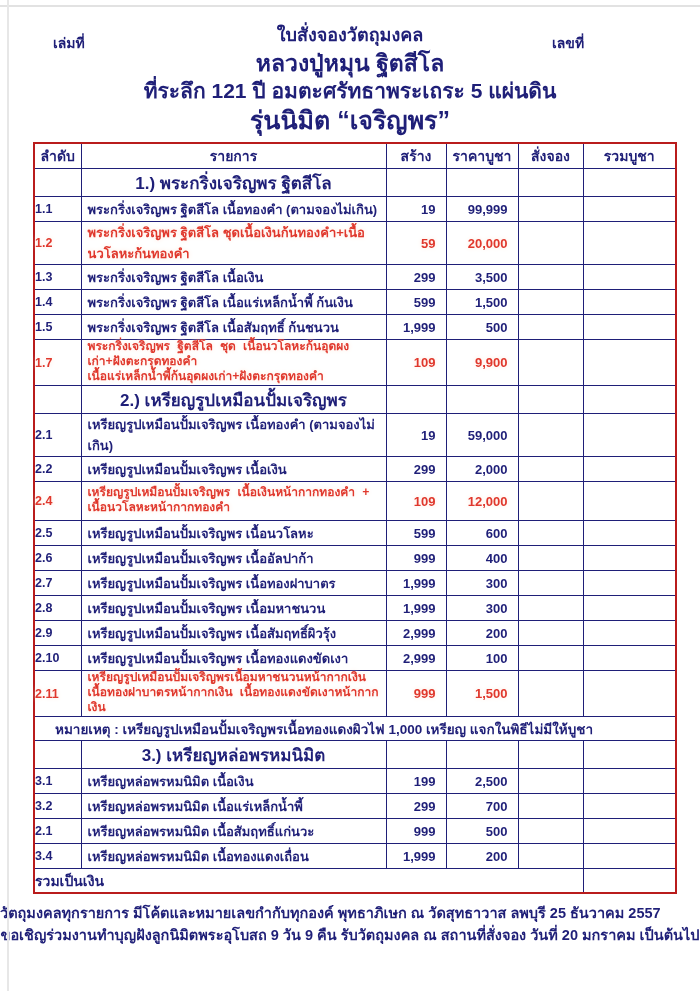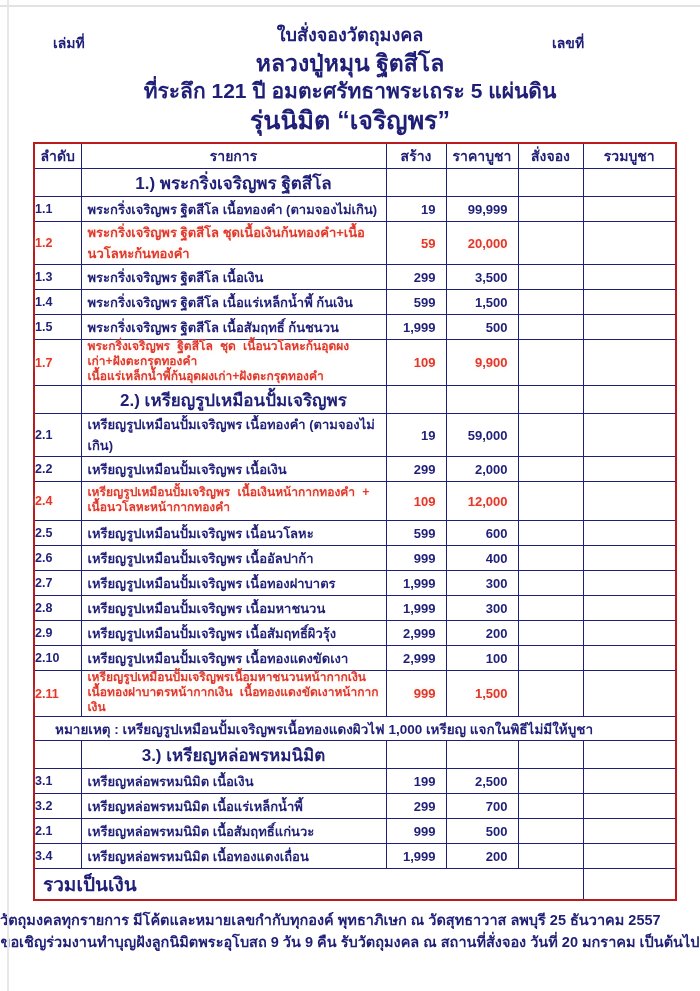--- a/index.html
+++ b/index.html
@@ -31,21 +31,21 @@
   .numcell{text-align:right;padding-right:10px;font-size:13px;padding-left:13px;}
   .sec-row td{height:24px;}
   .sec-title{text-align:center;font-size:17px;}
   .item-row td{height:24px;}
   .tall td{height:38px;}
   .tall .desc{font-size:12px;line-height:1.25;font-family:Liberation Mono, monospace;}
   .red-row{color:#e0382d;text-shadow:0 0 5px #ffe6da;}
   .red-values .numcell{color:#e0382d;text-shadow:0 0 5px #ffe6da;}
   .note-row td{height:23px;text-align:left;padding-left:20px;font-size:13.5px;}
   .total-row td{height:23px;}
-  .total-label{text-align:left;padding-left:8px;font-size:19px;}
+  .total-label{text-align:left;padding-left:0;font-size:14px;}
   .subnote{font-size:9.5px;line-height:1;text-align:right;padding-right:6px;margin-top:-2px;font-weight:bold;}
   .subnote span{margin-left:3px;}
 
   footer{margin-top:9px;}
   .f1{text-align:left;font-size:14.5px;line-height:21px;}
   .f2{text-align:center;font-size:14.5px;line-height:22px;}
 </style>
 </head>
 <body>
 

